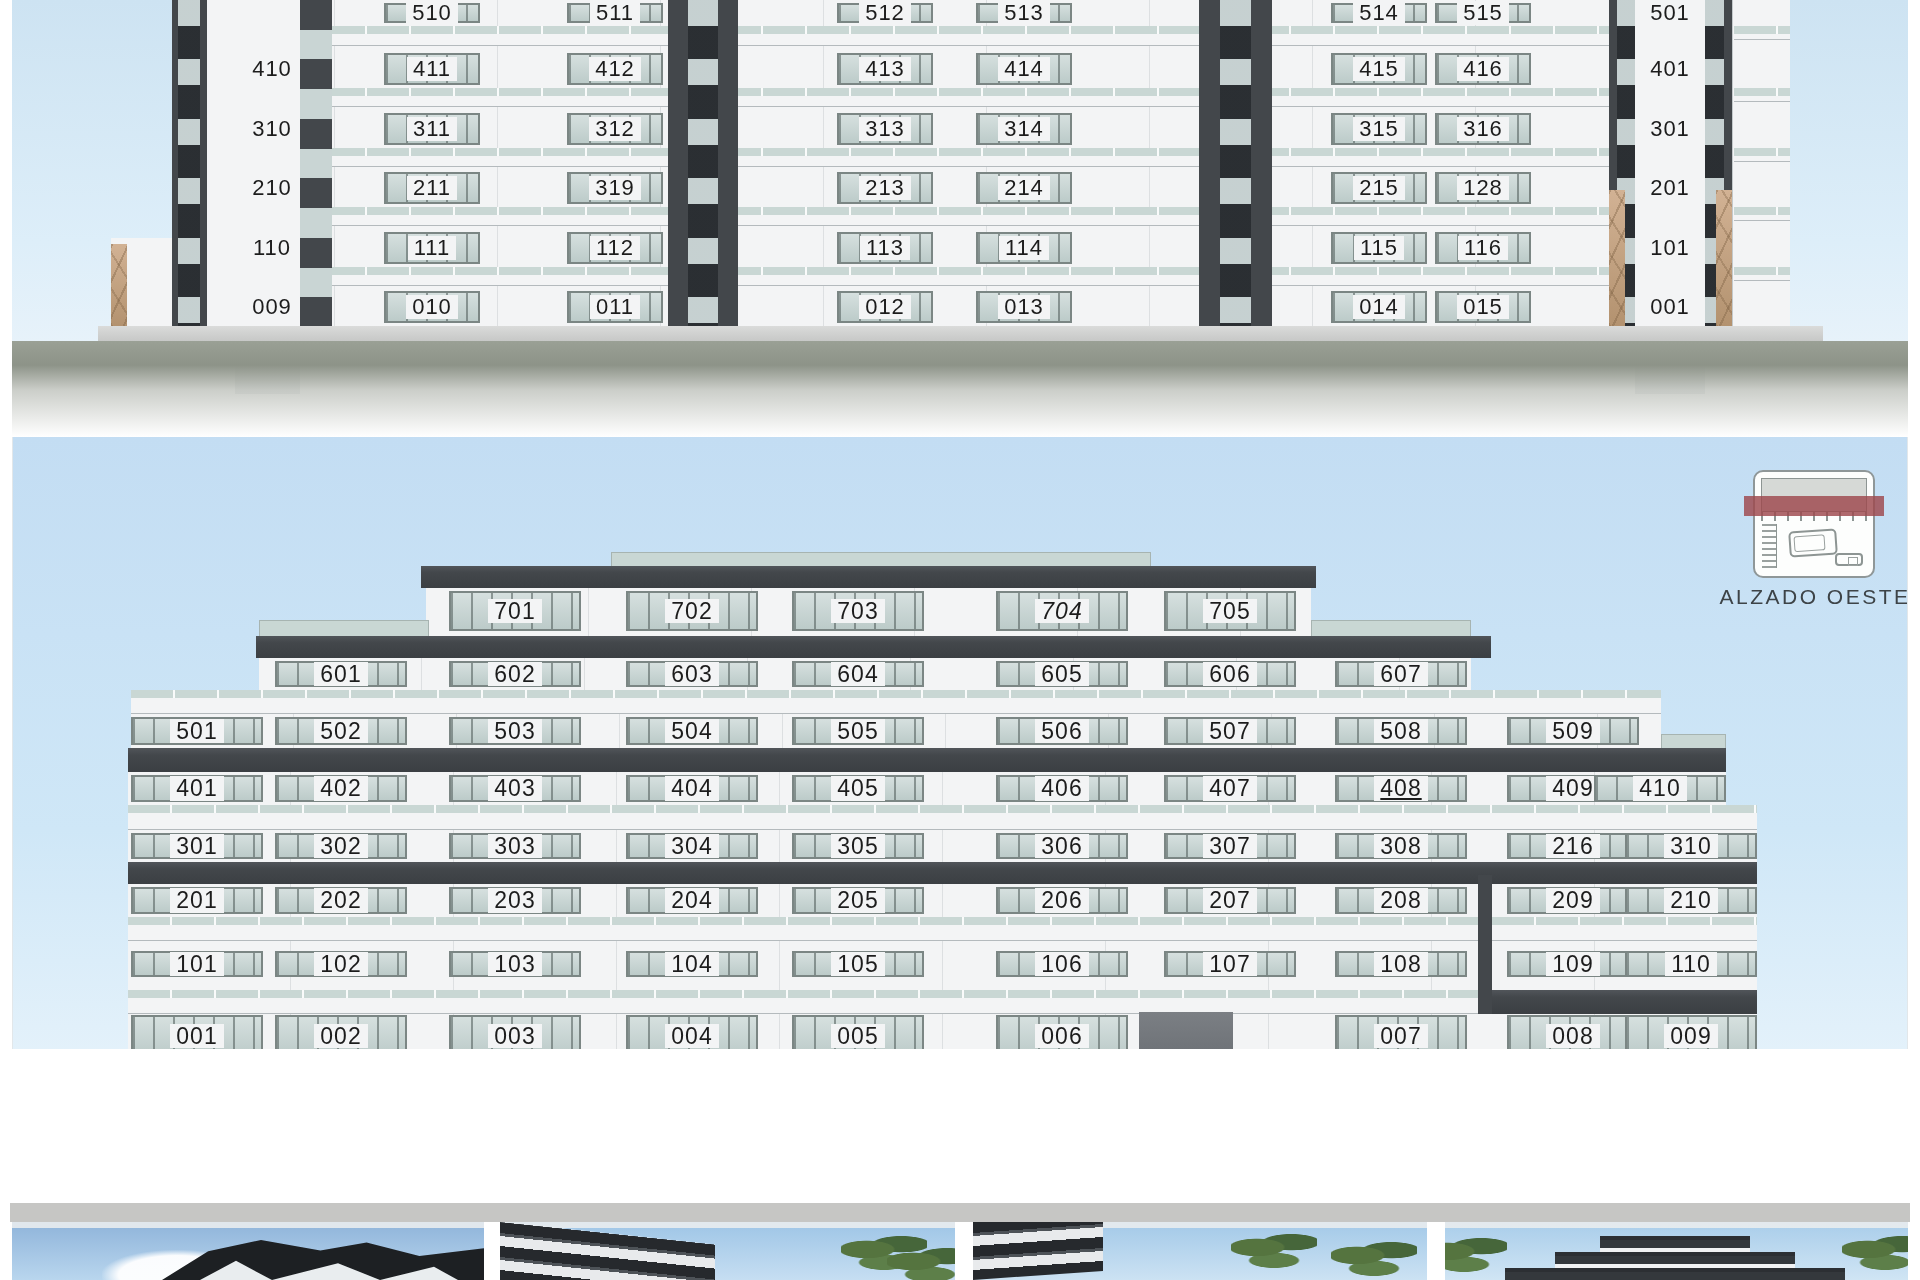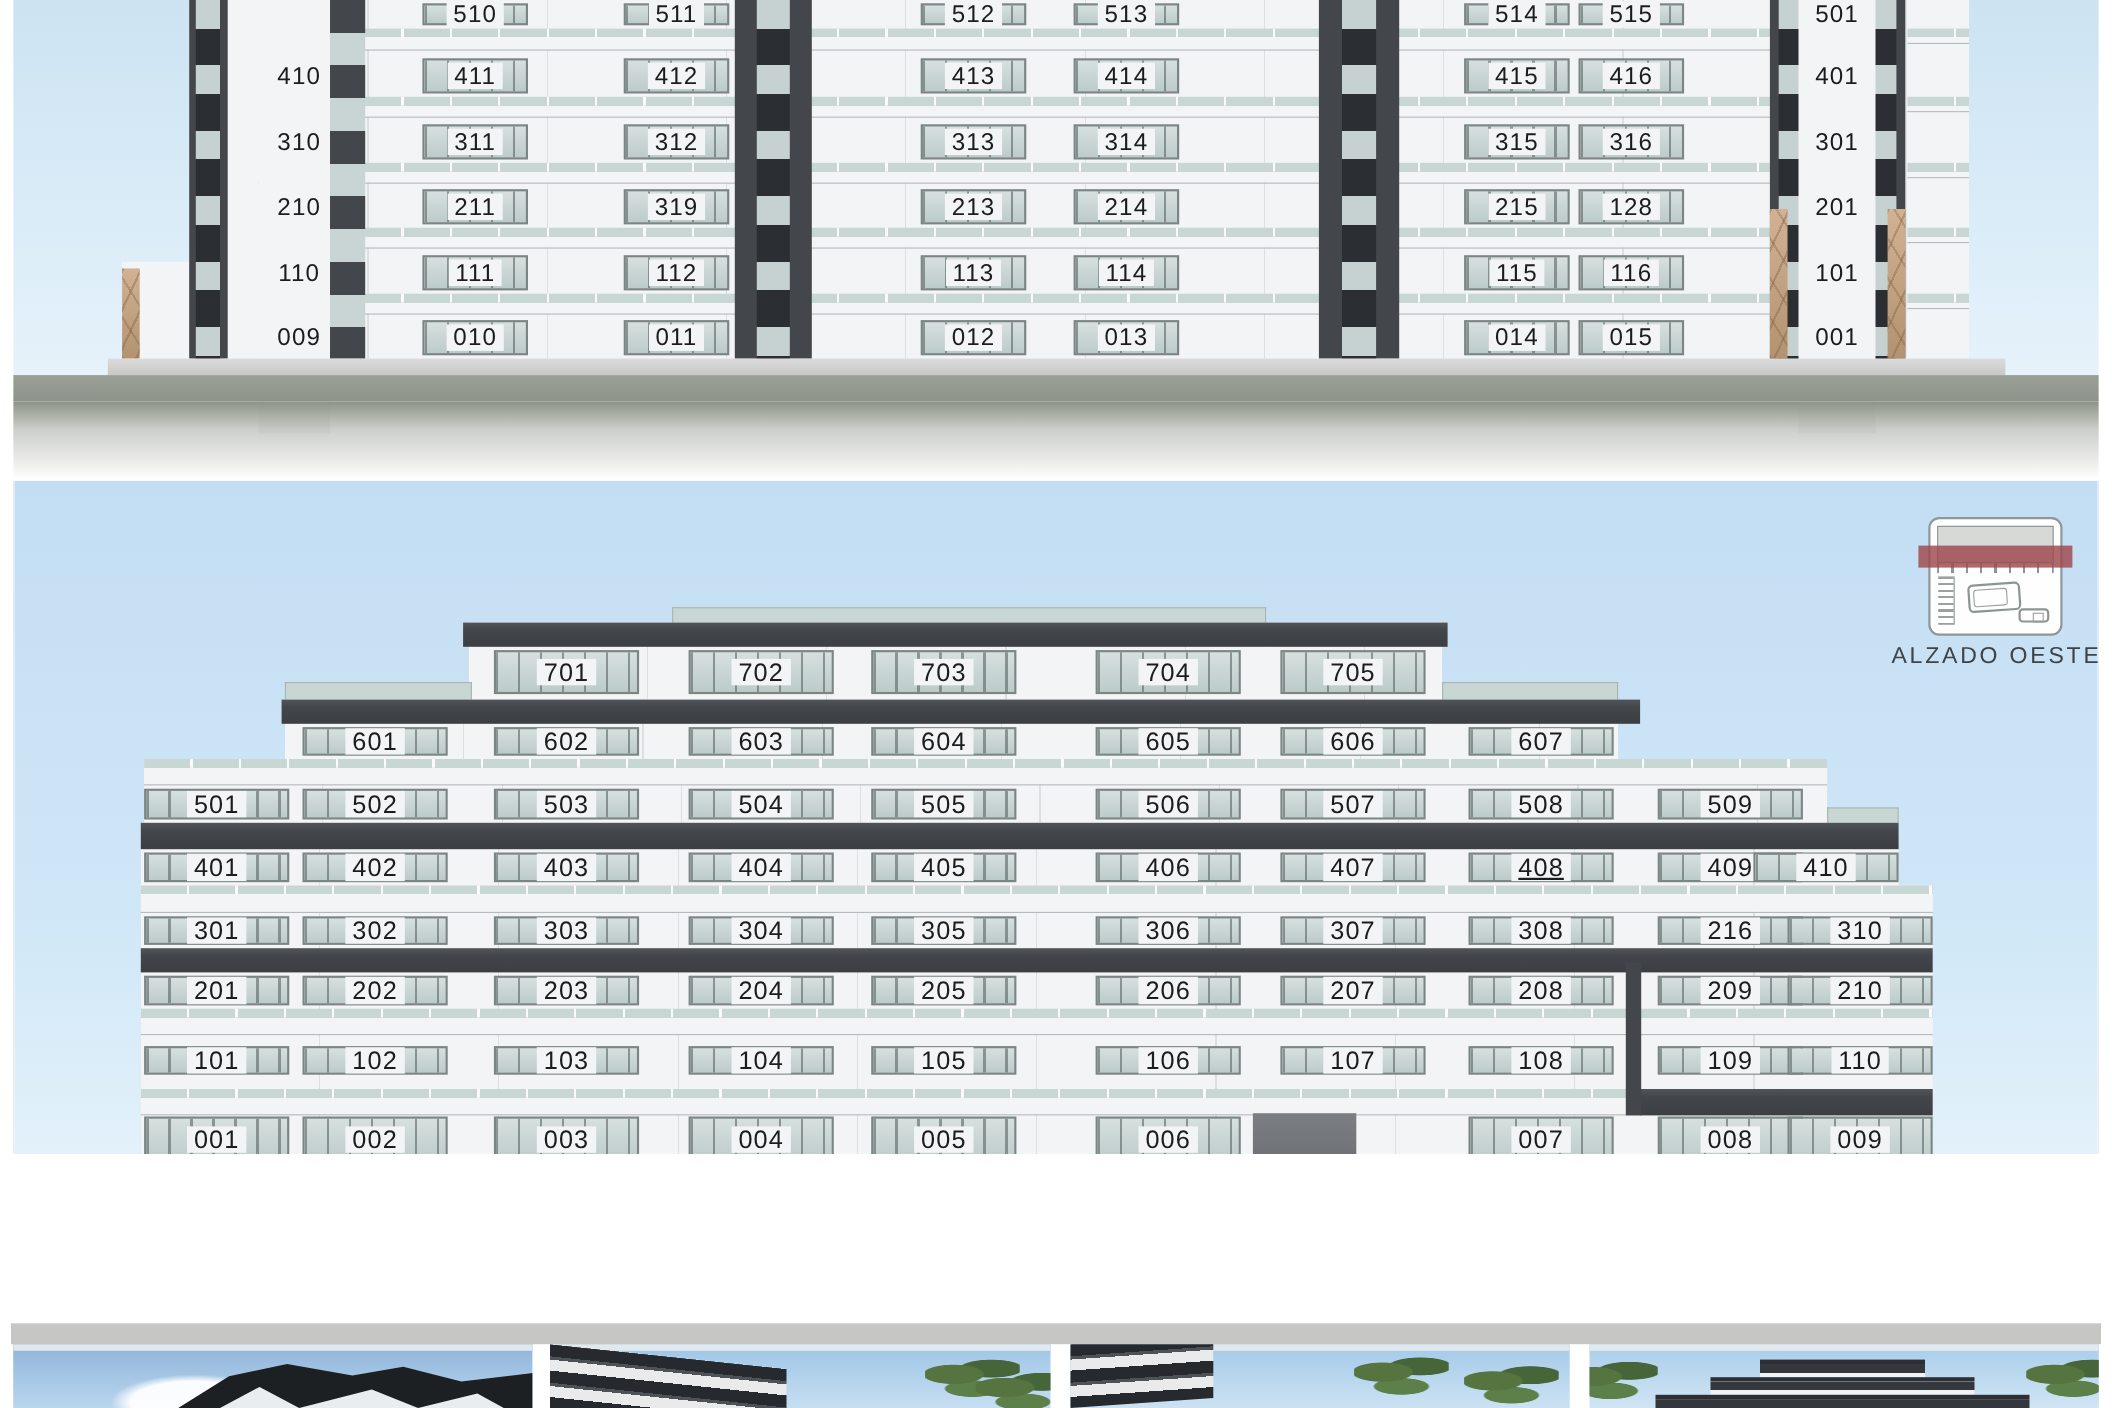--- a/index.html
+++ b/index.html
@@ -357,21 +357,21 @@
             <span class="num">701</span>
           </div>
           <div class="unit-cell" style="left: 498px; top: 36px; width: 132px; height: 46px;">
             <div class="glass"></div>
             <span class="num">702</span>
           </div>
           <div class="unit-cell" style="left: 664px; top: 36px; width: 132px; height: 46px;">
             <div class="glass"></div>
             <span class="num">703</span>
           </div>
-          <div class="unit-cell" style="left: 868px; top: 36px; width: 132px; height: 46px;">
+          <div class="unit-cell" style="left: 868px; top: 36px; width: 132px; height: 46px; font-style: italic;">
             <div class="glass"></div>
             <span class="num">704</span>
           </div>
           <div class="unit-cell" style="left: 1036px; top: 36px; width: 132px; height: 46px;">
             <div class="glass"></div>
             <span class="num">705</span>
           </div>
           <div class="unit-cell" style="left: 147px; top: 106px; width: 132px; height: 32px;">
             <div class="glass"></div>
             <span class="num">601</span>

